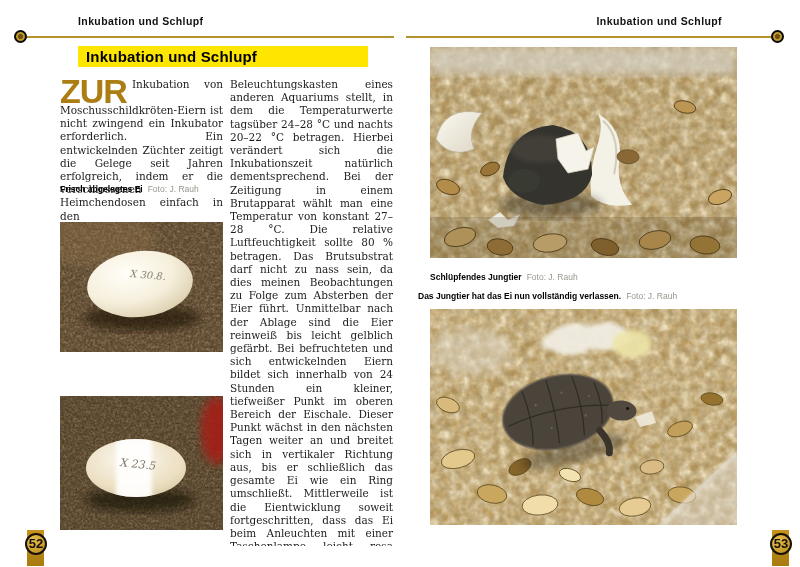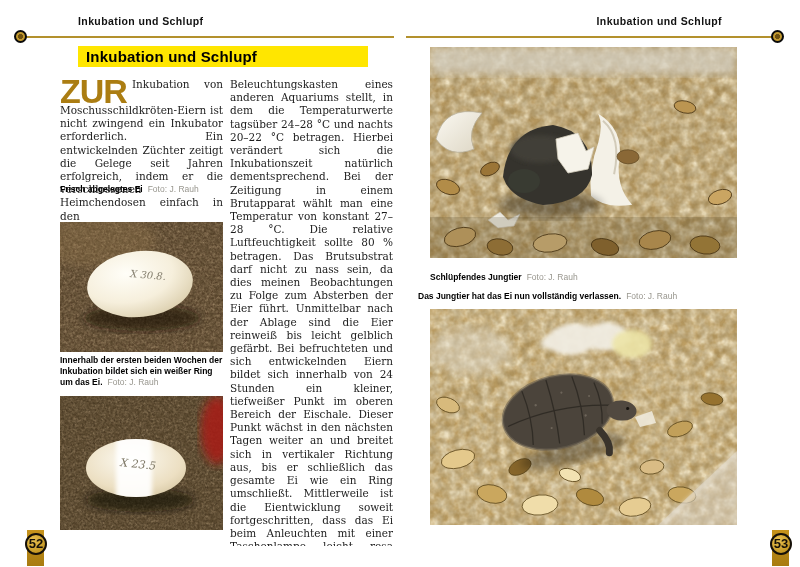--- a/index.html
+++ b/index.html
@@ -127,23 +127,20 @@
   <svg class="photo" id="photo-egg1" width="163" height="130" viewBox="0 0 163 130">
     <rect width="163" height="130" fill="#55402a"></rect>
     <rect width="163" height="130" filter="url(#fSoilLight)" opacity="0.85"></rect>
     <rect width="163" height="130" filter="url(#fSoilDark)" opacity="0.8"></rect>
     <ellipse cx="34" cy="18" rx="62" ry="26" fill="#9a7b50" opacity="0.3" filter="url(#fBlur4)"></ellipse>
     <ellipse cx="82" cy="96" rx="58" ry="13" fill="#140c05" opacity="0.6" filter="url(#fBlur4)"></ellipse>
     <ellipse cx="80" cy="62" rx="53" ry="33" transform="rotate(-6 80 62)" fill="url(#gEgg)"></ellipse>
     <text x="70" y="55" font-family="DejaVu Serif,serif" font-style="italic" font-size="10" fill="#857f6e" transform="rotate(5 70 55)">X 30.8.</text>
   </svg>
 
-  <div class="caption caption-2">
-    <span class="cap-b">Innerhalb der ersten beiden Wochen der Inkubation bildet sich ein weißer Ring um das Ei.</span><span class="cap-c">Foto: J. Rauh</span>
-  </div>
 
   <svg class="photo" id="photo-egg2" width="163" height="134" viewBox="0 0 163 134">
     <rect width="163" height="134" fill="#473823"></rect>
     <rect width="163" height="134" filter="url(#fSoilLight)" opacity="0.75"></rect>
     <rect width="163" height="134" filter="url(#fSoilDark)" opacity="0.85"></rect>
     <ellipse cx="157" cy="34" rx="16" ry="34" fill="#a81f12" opacity="0.85" filter="url(#fBlur4)"></ellipse>
     <ellipse cx="80" cy="104" rx="55" ry="12" fill="#100903" opacity="0.6" filter="url(#fBlur4)"></ellipse>
     <ellipse cx="76" cy="72" rx="50" ry="29" fill="url(#gEgg2)"></ellipse>
     <rect x="56" y="38" width="36" height="70" fill="#ffffff" opacity="0.9" clip-path="url(#clipEgg2)" filter="url(#fBlur2)"></rect>
     <text x="60" y="70" font-family="DejaVu Serif,serif" font-style="italic" font-size="11" fill="#7e7866" transform="rotate(6 60 70)">X 23.5</text>

